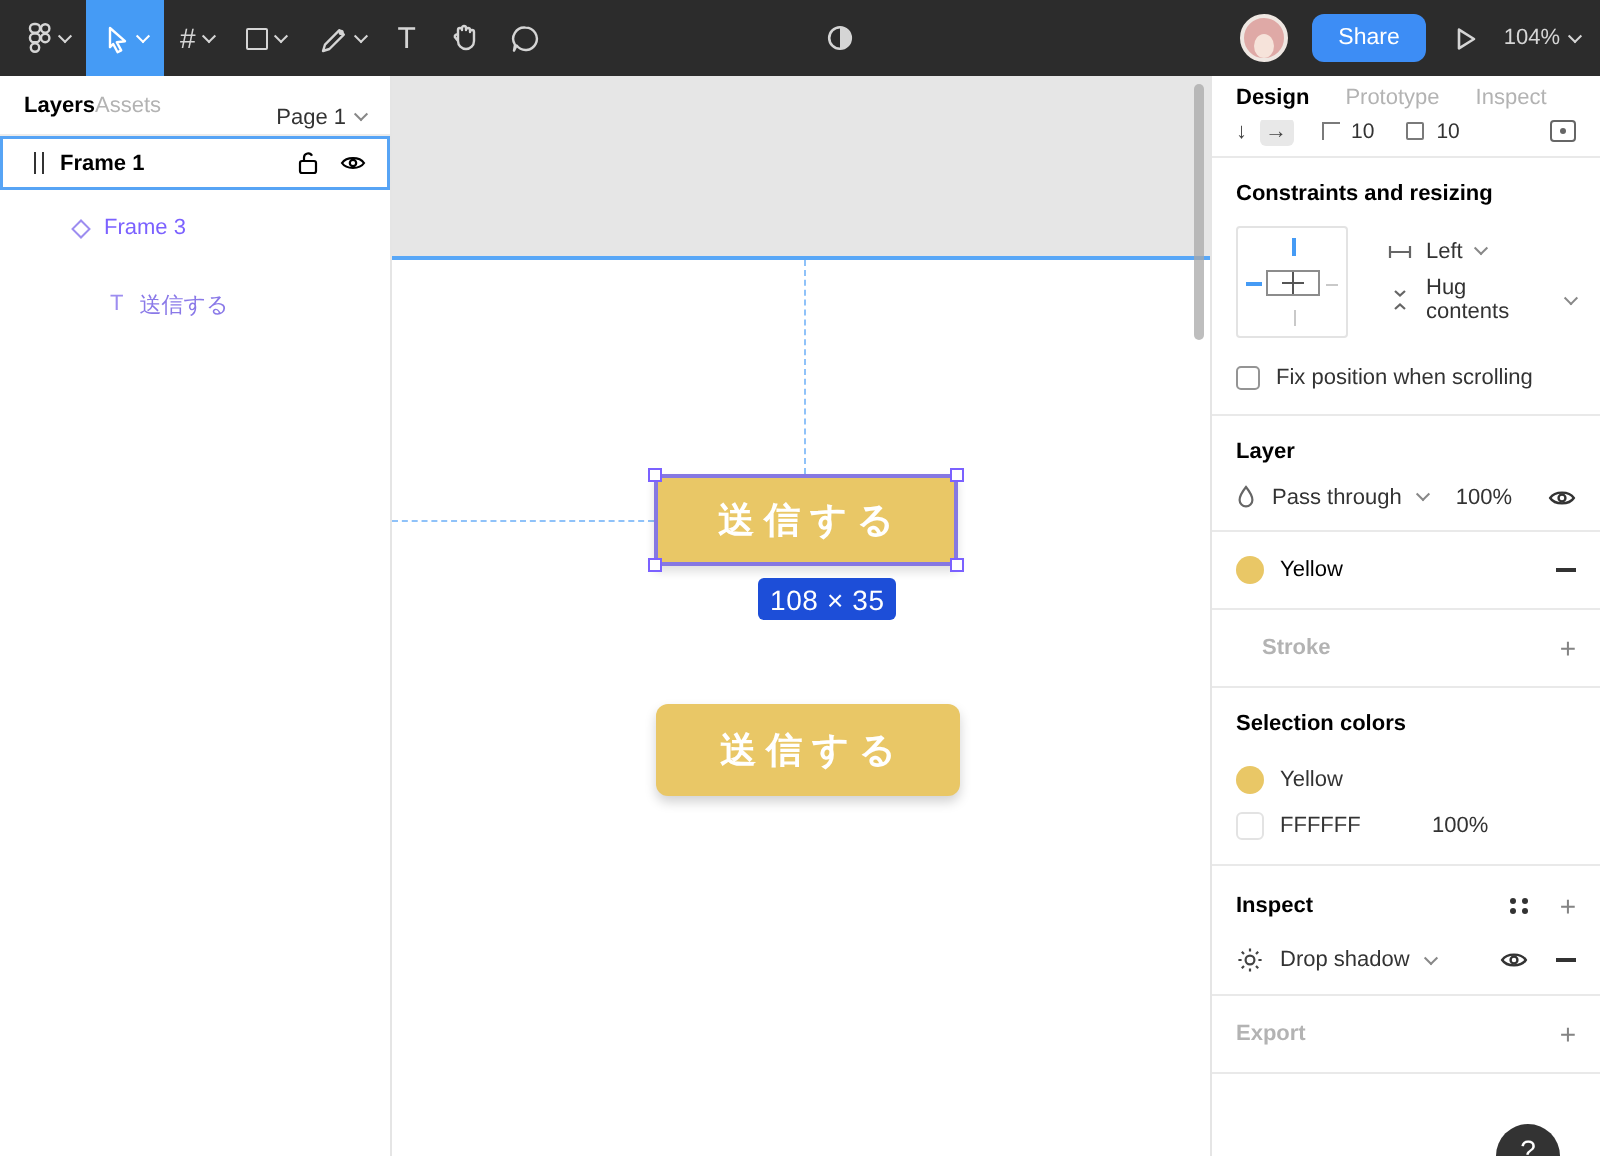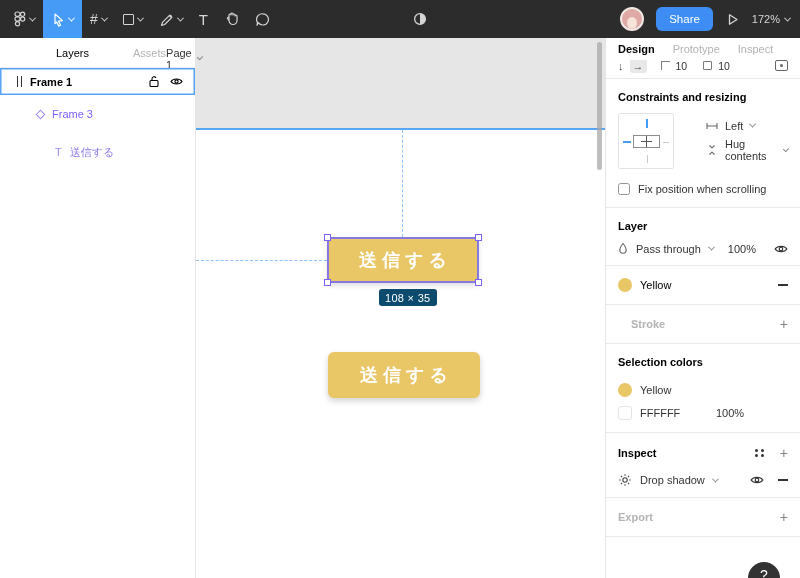--- a/index.html
+++ b/index.html
@@ -16,21 +16,21 @@
   .contrast-wrap { position:absolute; left:412px; top:0; height:38px; display:flex; align-items:center; }
   .tb-right { position:absolute; right:10px; top:0; height:38px; display:flex; align-items:center; gap:12px; }
   .avatar { width:24px; height:24px; border-radius:50%; background:#dfa9a6; border:2px solid #efe7e2; position:relative; overflow:hidden; }
   .avatar::after { content:""; position:absolute; left:5px; top:8px; width:10px; height:12px; border-radius:50%; background:#f6e3da; }
   .share-btn { background:#3d8df5; color:#fff; border:none; border-radius:6px; font-size:11.5px; padding:6px 13px; font-family:inherit; }
   .zoom-ctl { color:#d5d5d5; display:flex; align-items:center; gap:5px; font-size:11px; }
 
   
   .left-panel { position:absolute; left:0; top:38px; width:196px; bottom:0; background:#fff; border-right:1px solid #e5e5e5; z-index:20; }
   .lp-header { height:30px; display:flex; align-items:center; padding:0 12px; border-bottom:1px solid #ececec; }
-  .lp-tab { font-weight:400; color:#000;margin-left:44px; }
+  .lp-tab { font-weight:700; color:#000; }
   .lp-tab.inactive { font-weight:400; color:#b3b3b3; }
   .lp-page { margin-left:auto; display:flex; align-items:center; gap:5px; color:#333;margin-top:12px; }
   .layer-row { height:38px; display:flex; align-items:center; position:relative; }
   .layer-row .lbl { margin-left:8px; }
   .row-frame1 { height:27px; box-shadow:inset 0 0 0 1.5px #57a4f5; padding-left:17px; }
   .row-frame1 .lbl { font-weight:700; color:#000;text-align:right; }
   .row-icons { margin-left:auto; display:flex; align-items:center; gap:10px; padding-right:12px; }
   .row-child { padding-left:37px; color:#7b61ff; }
   .row-child .lbl { color:#7b61ff; }
   .row-selected { background:#e4edf9; }
@@ -47,41 +47,41 @@
   .canvas { position:absolute; left:196px; top:38px; width:409px; bottom:0; background:#fff; overflow:hidden; }
   .canvas-gray { position:absolute; left:0; top:0; width:100%; height:90px; background:#e6e6e6; }
   .frame-top-edge { position:absolute; left:0; top:90px; width:100%; height:2px; background:#58a7f7; }
   .v-guide { position:absolute; left:206px; top:92px; height:107px; border-left:1.4px dashed #8fc2f9; }
   .h-guide { position:absolute; left:0; top:222px; width:131px; border-top:1.4px dashed #8fc2f9; }
   .fig-btn { position:absolute; width:152px; height:46px; background:#e9c766; color:#fff; font-size:18px; font-weight:700; letter-spacing:5px; display:flex; align-items:center; justify-content:center; padding-left:5px; }
   .btn-selected { left:131px; top:199px; border:2px solid #8678e2; border-radius:2px; box-shadow:0 3px 5px rgba(0,0,0,0.12); }
   .btn-plain { left:132px; top:314px; border-radius:6px; box-shadow:0 3px 6px rgba(0,0,0,0.18); }
   .handle { position:absolute; width:7px; height:7px; background:#fff; border:1.4px solid #7b61ff; }
   .h-tl{left:-5px;top:-5px;} .h-tr{right:-5px;top:-5px;} .h-bl{left:-5px;bottom:-5px;} .h-br{right:-5px;bottom:-5px;}
-  .dims-badge { position:absolute; left:183px; top:251px; background:#0c4a6e; color:#fff; font-size:11px; letter-spacing:.3px; padding:2.5px 6px; border-radius:3px; }
+  .dims-badge { position:absolute; left:183px; top:251px; background:#1d4ed8; color:#fff; font-size:14px; letter-spacing:.3px; padding:2.5px 6px; border-radius:3px; }
   .canvas-scrollbar { position:absolute; right:3px; top:4px; width:5px; height:128px; background:#a8a8a8; border-radius:3px; opacity:.75; }
 
   
   .right-panel { position:absolute; left:605px; top:38px; width:195px; bottom:0; background:#fff; border-left:1px solid #e5e5e5; z-index:20; }
   .rp-tabs { height:22px; display:flex; align-items:center; gap:18px; padding:0 12px; }
   .rp-tab { color:#b3b3b3; }
   .rp-tab.active { color:#000; font-weight:700; }
   .clip-row { height:18px; overflow:hidden; position:relative; }
   .clip-inner { position:absolute; left:0; top:-7px; height:25px; width:100%; display:flex; align-items:center; padding:0 12px; gap:6px; color:#444; }
   .al-active { background:#e8e8e8; border-radius:3px; padding:1px 3px; }
   .mini-num { font-size:10.5px; color:#333; }
   .mini-ic { width:9px; height:9px; border:1.2px solid #7a7a7a; border-radius:1px; }
   .mini-ic2 { width:9px; height:9px; border-left:1.2px solid #7a7a7a; border-top:1.2px solid #7a7a7a; }
   .al-right-ic { margin-left:auto; width:13px; height:11px; border:1.2px solid #666; border-radius:2px; display:flex; align-items:center; justify-content:center; }
   .al-right-ic i { width:3px; height:3px; background:#666; border-radius:50%; }
   .divider { height:1px; background:#e9e9e9; }
   .section { padding:12px 12px 12px 12px; }
   .sec-title { font-weight:700; color:#000; margin-bottom:10px; }
   .sec-title.muted { color:#b3b3b3; }
-  .cns-body { display:flex; gap:32px;justify-content:space-between; }
+  .cns-body { display:flex; gap:20px;justify-content:space-between; }
   .cw { width:56px; height:56px; border:1px solid #e3e3e3; border-radius:2px; position:relative; background:#fff; flex:none; }
   .cw-inner { position:absolute; left:14px; top:21px; width:27px; height:13px; border:1px solid #8c8c8c; }
   .cw-plus-h { position:absolute; left:22px; top:27px; width:11px; height:1.4px; background:#555; }
   .cw-plus-v { position:absolute; left:27px; top:22px; width:1.4px; height:11px; background:#555; }
   .cw-top { position:absolute; left:27px; top:5px; width:2px; height:9px; background:#459bf5; }
   .cw-left { position:absolute; left:4px; top:27px; width:8px; height:2px; background:#459bf5; }
   .cw-right { position:absolute; right:4px; top:27.5px; width:6px; height:1.4px; background:#c9c9c9; }
   .cw-bottom { position:absolute; left:27.5px; bottom:5px; width:1.4px; height:8px; background:#c9c9c9; }
   .cns-col { display:flex; flex-direction:column; justify-content:space-evenly; height:56px; flex:1; }
   .cns-row { display:flex; align-items:center; gap:7px; color:#333; }
@@ -170,21 +170,21 @@
   </div>
   <div class="tb-right">
     <span class="avatar"></span>
     <button class="share-btn">Share</button>
     <span>
       <svg width="15" height="15" viewBox="0 0 15 15" fill="none" stroke="#d5d5d5" stroke-width="1.3" stroke-linejoin="round">
         <path d="M4.5 2.8 L12 7.5 L4.5 12.2 Z"></path>
       </svg>
     </span>
     <span class="zoom-ctl">
-      <span>172%</span>
+      <span>104%</span>
       <span class="chev"></span>
     </span>
   </div>
 </div>
 
 <div class="left-panel">
   <div class="lp-header">
     <span class="lp-tab">Layers</span>
     <span class="lp-tab inactive">Assets</span>
     <span class="lp-page">

